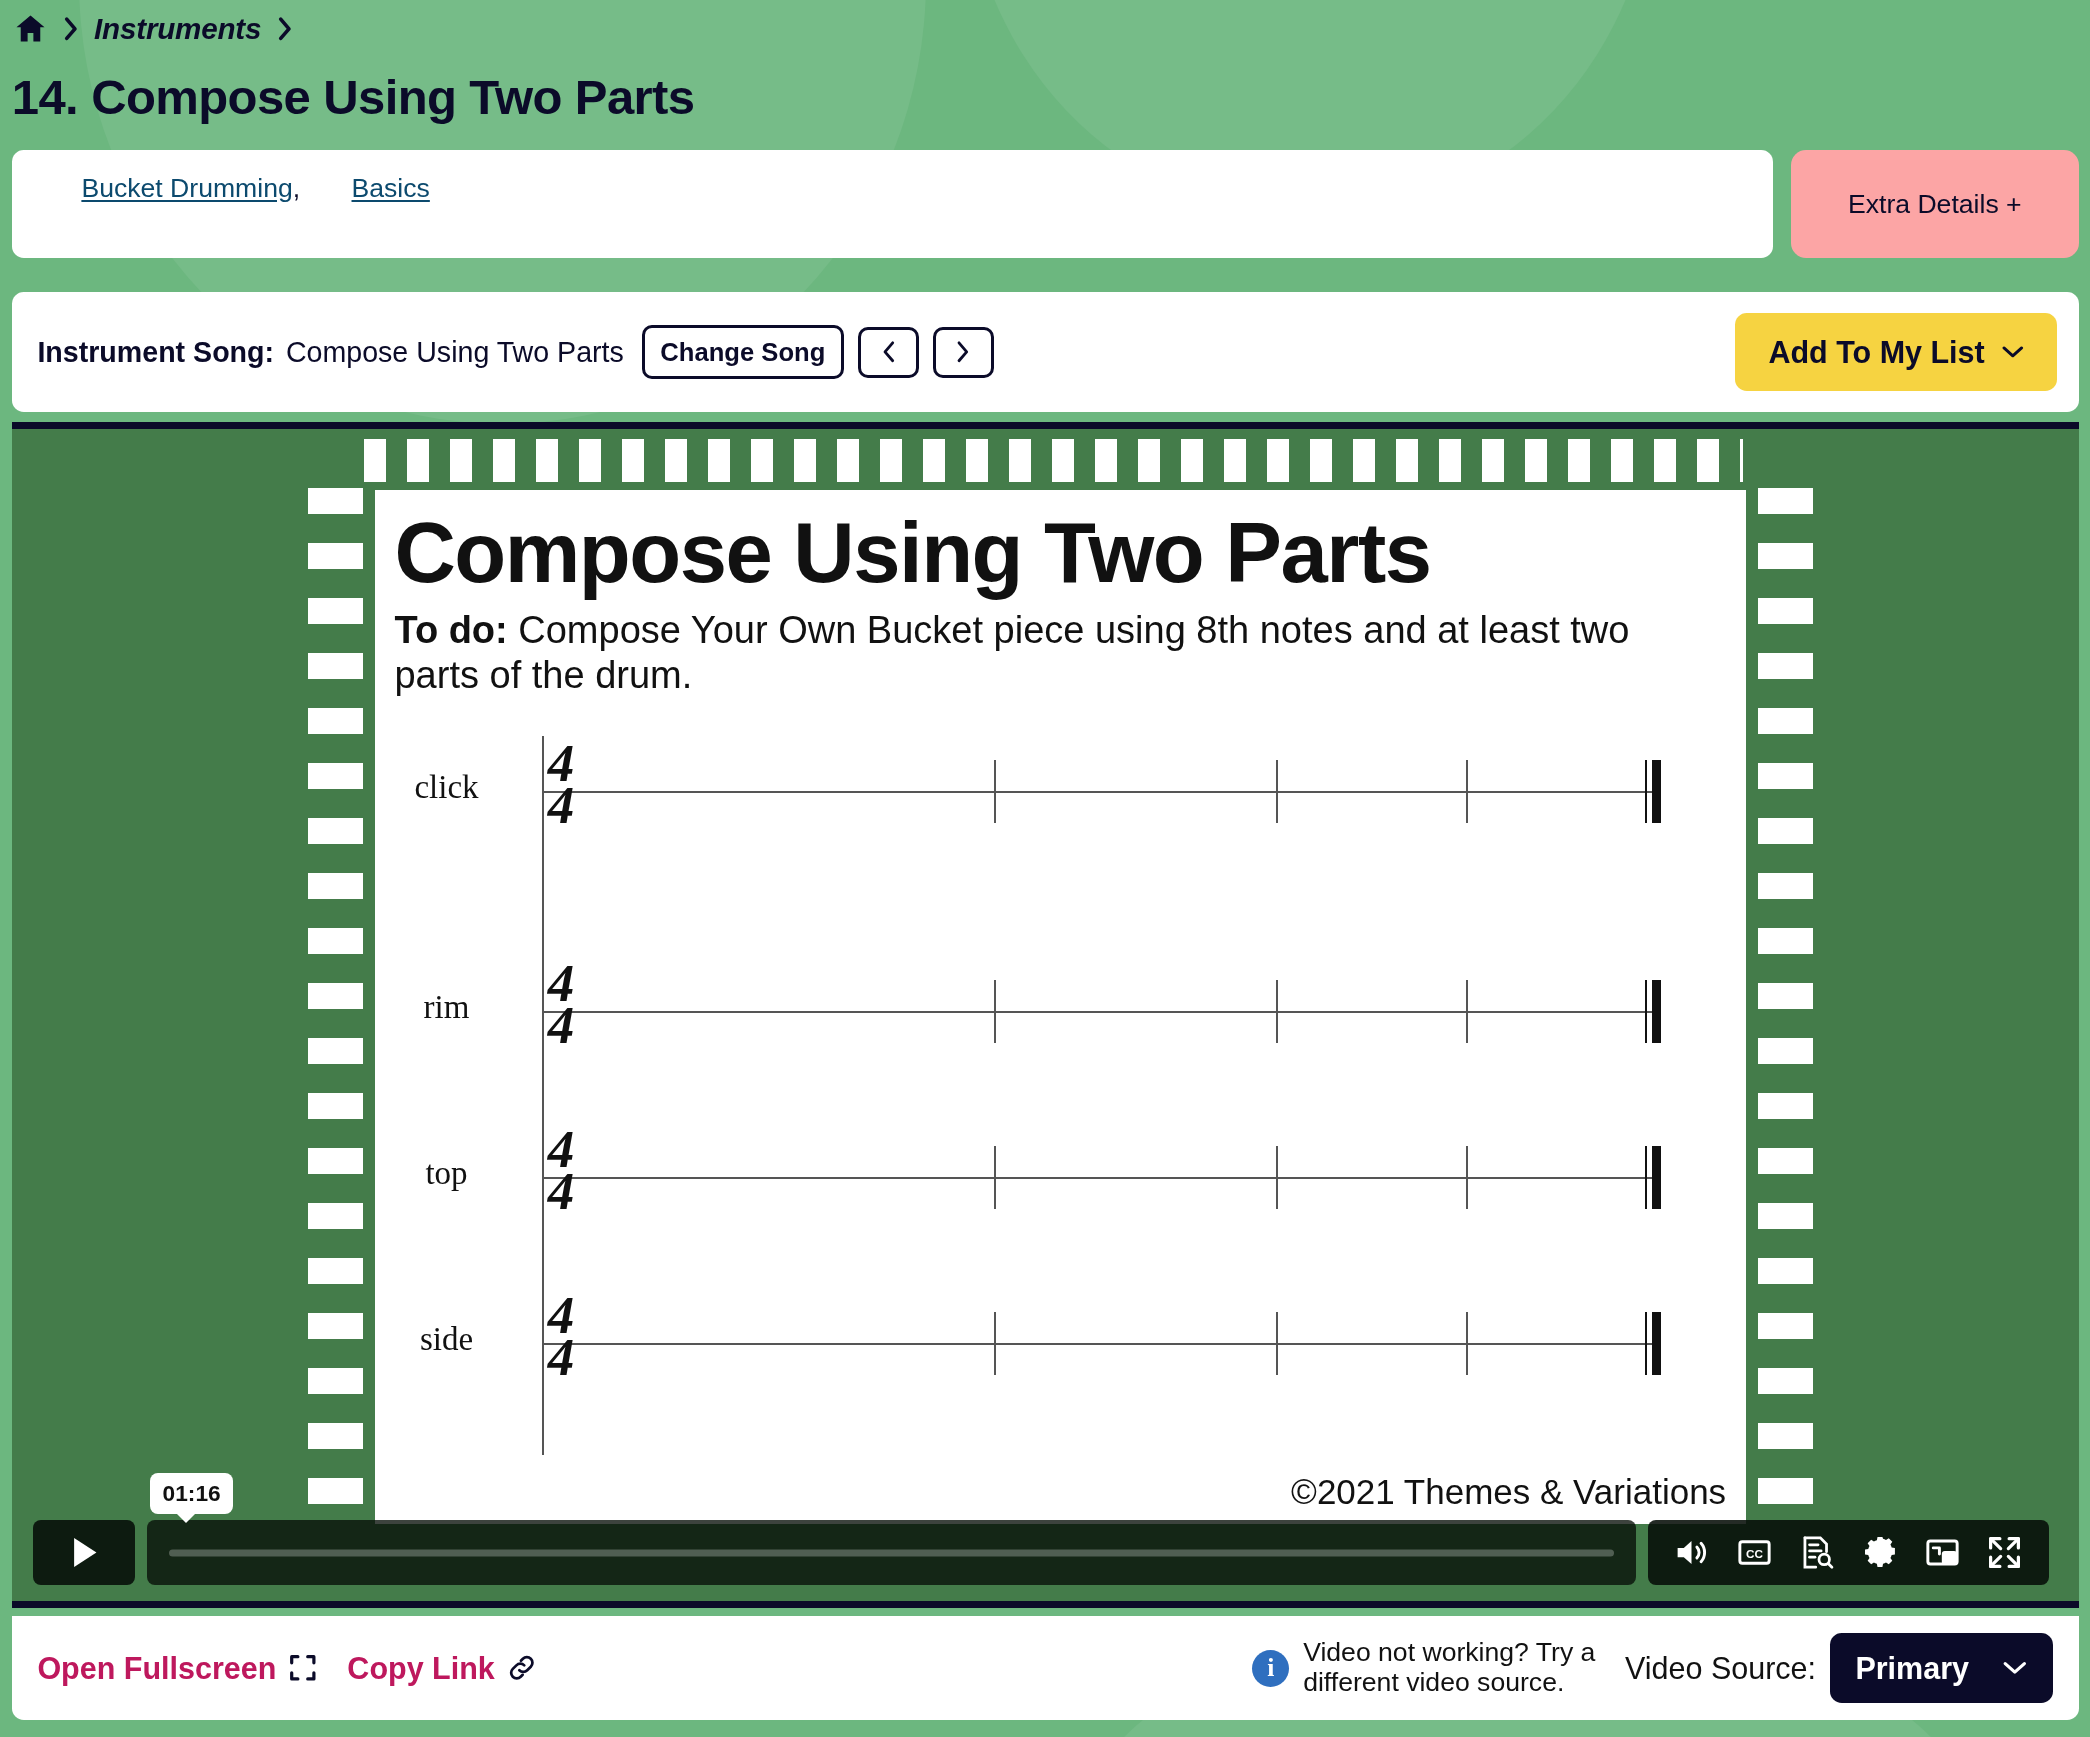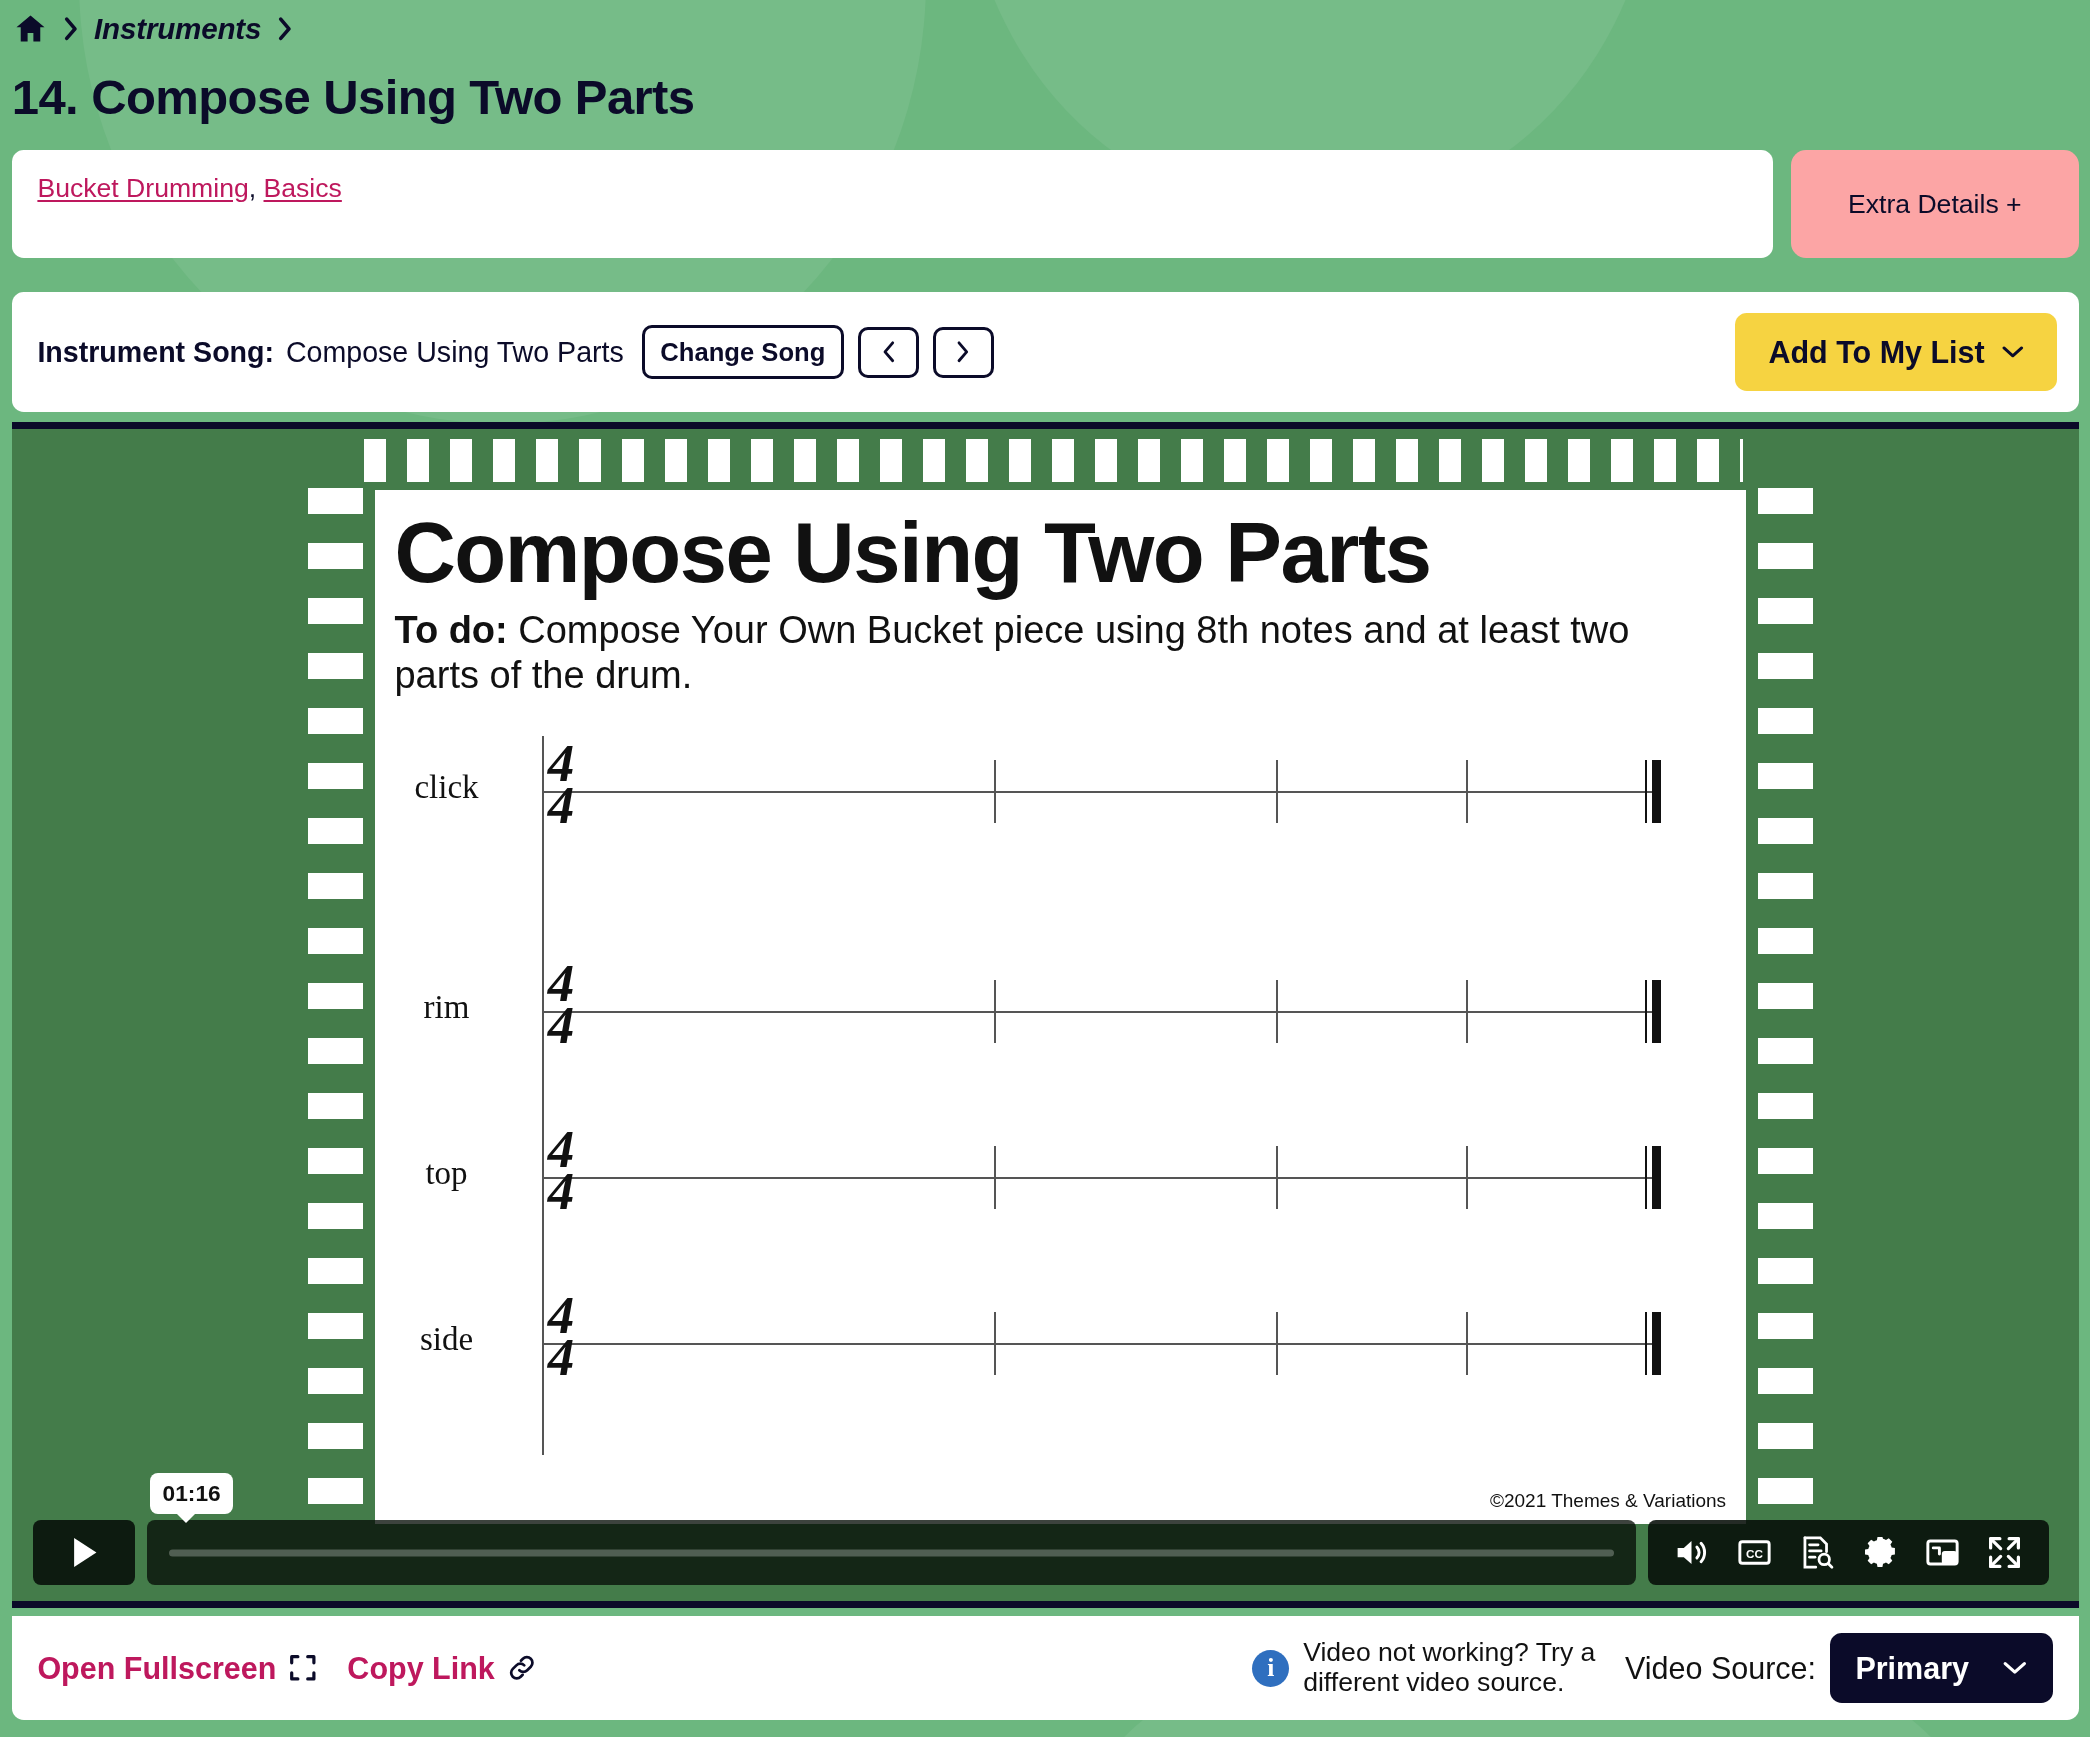--- a/index.html
+++ b/index.html
@@ -60,21 +60,21 @@
     padding: 16.7px 25.6px 0 25.6px;
   }
   .instr-card .lbl {
     font-size: 26.6px; font-weight: 700; color: #0b0b29;
     line-height: 1.12;
   }
   .instr-links {
     margin-top: 5.9px; font-size: 26.6px; color: #0b0b29; line-height: 1.2;
   }
   .instr-links a {
-    color: #be185d; text-underline-offset: 3px;
+    color: #0c4a6e; text-underline-offset: 3px; margin-left: 44px;
   }
   .extra-details {
     width: 288px; flex: 0 0 288px;
     background: #fca5a5; border-radius: 15px;
     display: flex; align-items: center; justify-content: center;
     font-size: 26.6px; font-weight: 400; color: #0b0b29;
     cursor: pointer;
   }
 
   
@@ -157,21 +157,21 @@
     font-size: 85px; font-weight: 800; letter-spacing: -1.5px;
     color: #111; white-space: nowrap;
   }
   .slide-todo {
     position: absolute; left: 19.7px; top: 118px; right: 33px;
     font-size: 38px; color: #111; line-height: 1.18;
   }
   .slide-todo b { font-weight: 800; }
   .copyright {
     position: absolute; right: 19.7px; bottom: 11.8px;
-    font-size: 19px; color: #111;
+    font-size: 35px; color: #111;
   }
 
   
   .staff-area { position: absolute; left: 0; top: 246px; width: 100%; height: 749px; }
   .staff {
     position: absolute; left: 0; width: 100%; height: 148px;
   }
   .staff-label {
     position: absolute; left: 17.7px; top: 33px;
     width: 108px; text-align: center;

